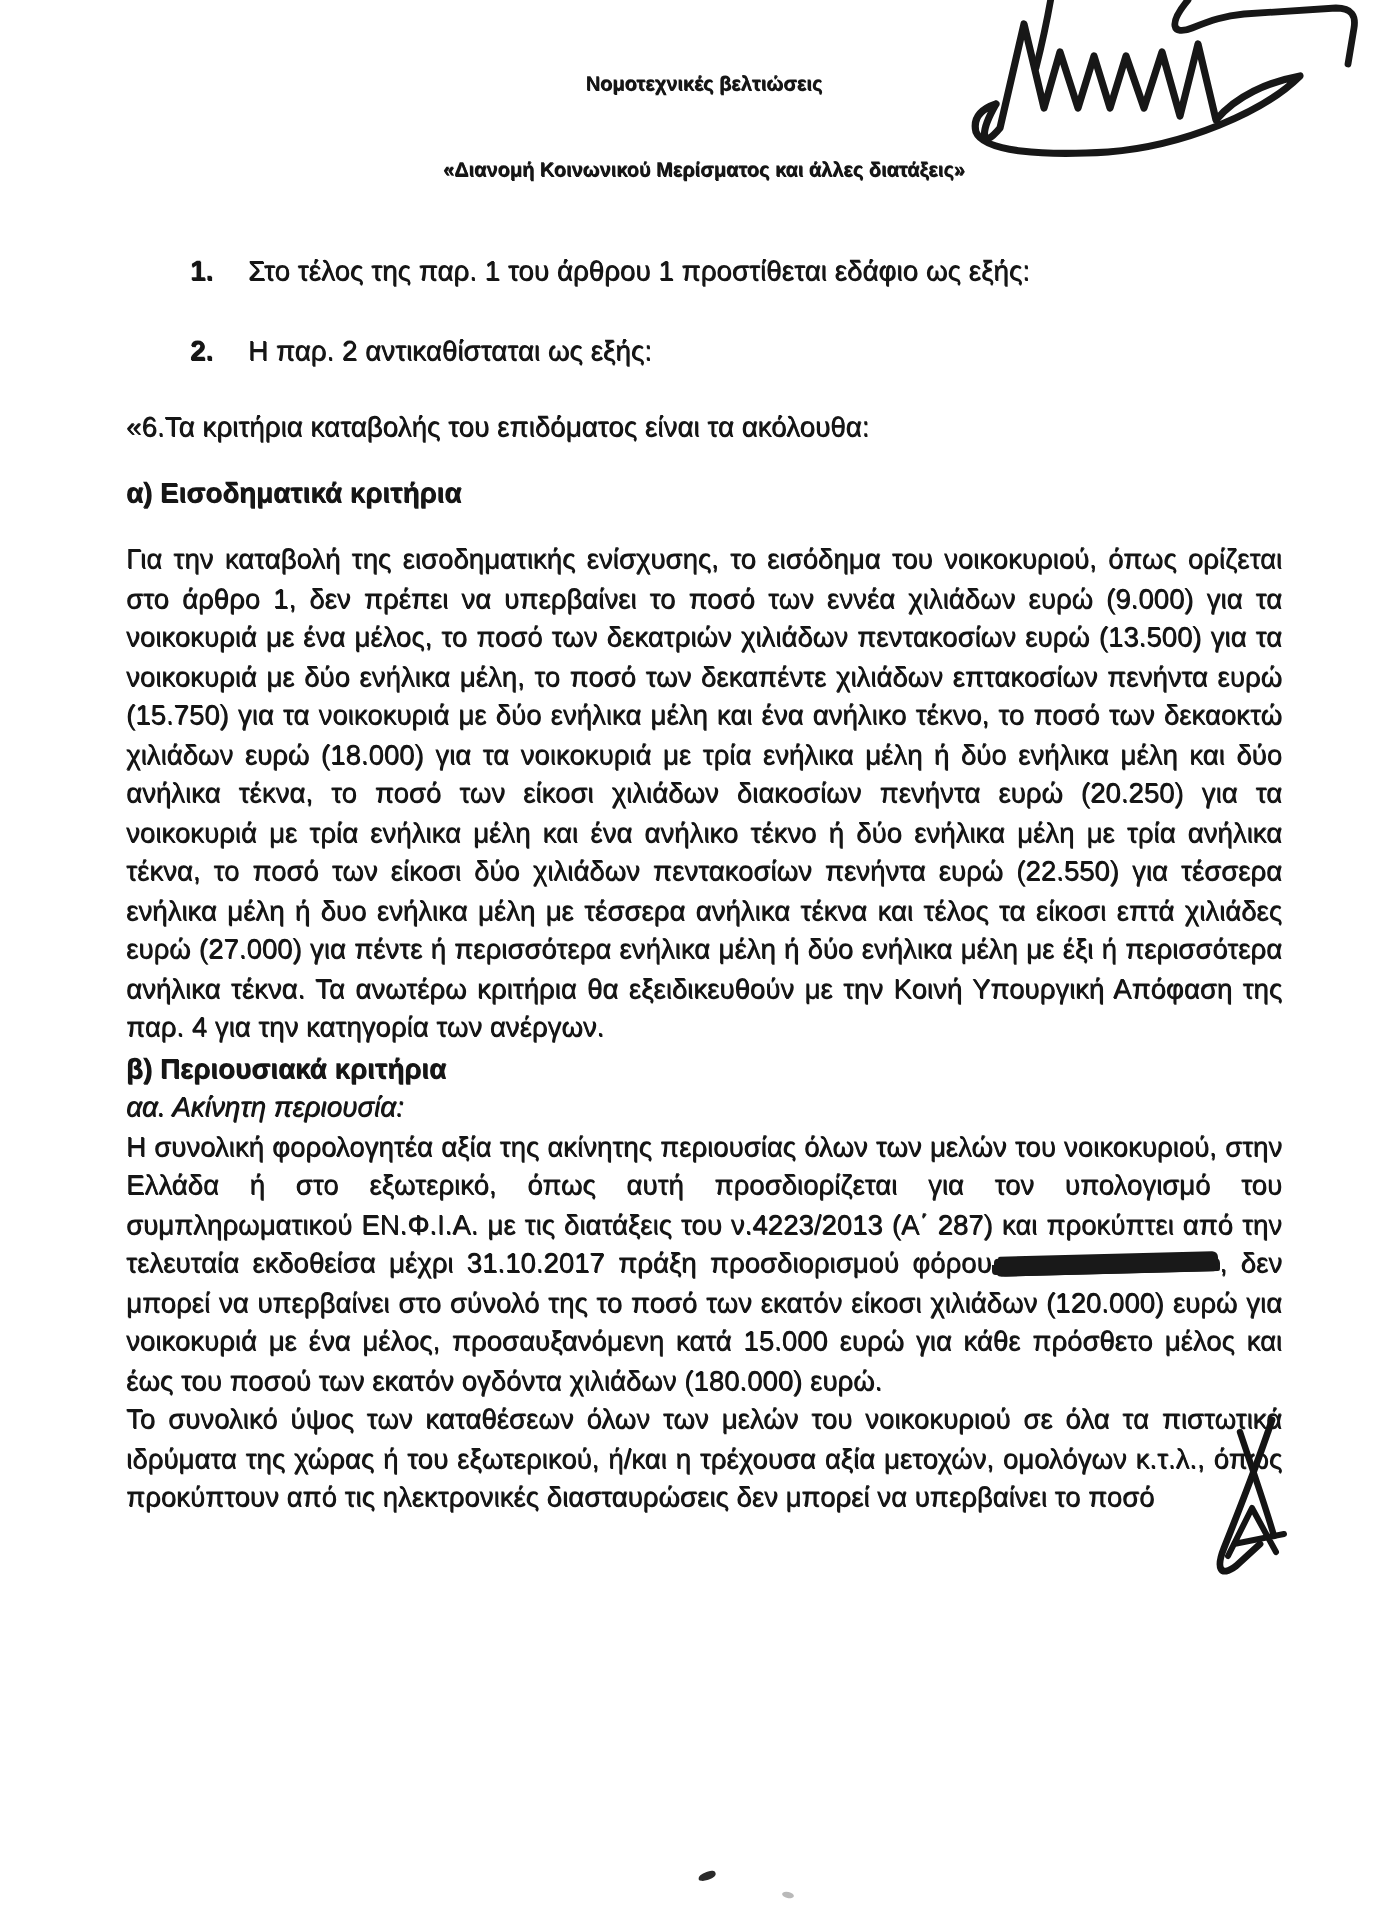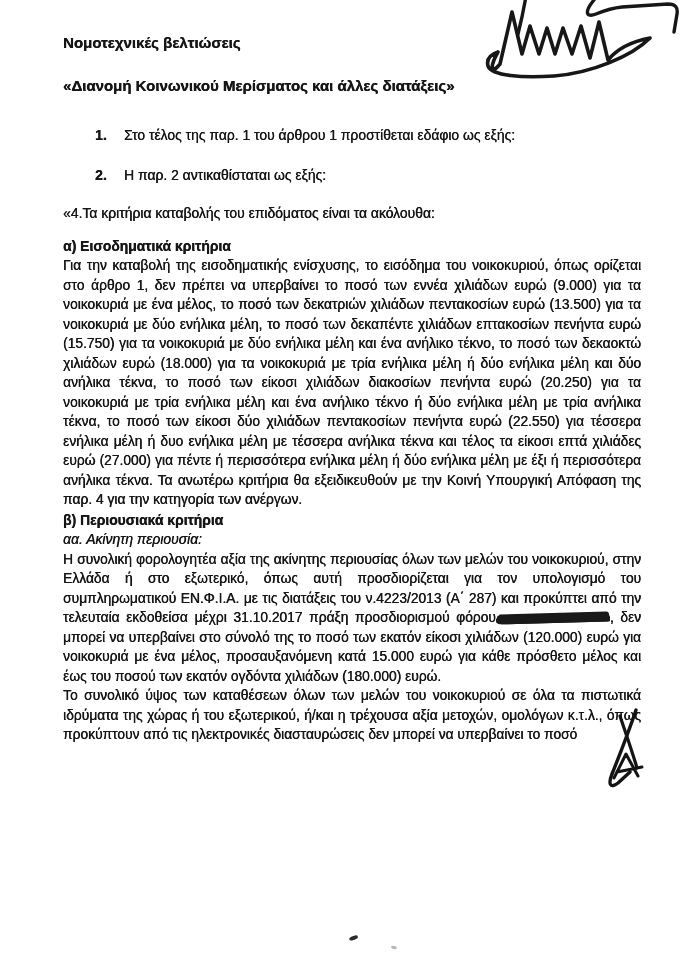--- a/index.html
+++ b/index.html
@@ -9,44 +9,44 @@
     background:#ffffff;
     overflow:hidden;
     font-family:"Liberation Sans","DejaVu Sans",sans-serif;
     color:#161616;
     text-shadow:0.35px 0.25px 0 currentColor; 
   }
   .content{
     position:absolute;left:63px;top:34px;width:578px;
   }
   .title-line{
-    text-align:left;
+    text-align:center;
     font-weight:bold;
-    font-size:15px;
+    font-size:10px;
     line-height:18px;
     margin:0 0 25px 0;
   }
   .list{margin-top:30px;}
   .list-item{display:flex;margin:0 0 18px 0;}
   .li-number{
     flex:0 0 29px;margin-left:32px;
     font-size:14px;font-weight:bold;line-height:21.5px;
   }
   .li-text{flex:1;font-size:13.9px;line-height:21.5px;}
   .li-quote{text-align:justify;}
   .par-opening{margin-top:16px;font-size:13.9px;line-height:19.5px;}
   .heading{font-weight:bold;font-size:13.9px;line-height:19.5px;margin:0;}
   .heading-a{margin-top:13px;}
   .heading-b{margin-top:1px;}
   .subheading{font-size:13.9px;line-height:19.5px;margin:0;font-style:italic;}
   .para{
     margin:0;text-align:justify;
     font-size:13.8px;line-height:19.5px;
   }
-  .para-a{margin-top:0;}
+  .para-a{margin-top:14px;}
   .redaction{
     display:inline-block;
     width:112px;height:9px;
     background:#191919;
     border-radius:2px 4px 2px 4px;
     vertical-align:baseline;
     transform:skewY(-1.5deg);
     box-shadow:2px 1px 0 -1px #191919,-3px 1px 0 -2px #191919,1px -2px 0 -1px #191919;
     margin:0 1px -1px 1px;
   }
@@ -94,21 +94,21 @@
 
       <div class="list-item">
         <span class="li-number">2.</span>
         <div class="li-text">
           <div>Η παρ. 2 αντικαθίσταται ως εξής:</div>
         </div>
       </div>
 
     </div>
 
-    <div class="par-opening">«4.Τα κριτήρια καταβολής του επιδόματος είναι τα ακόλουθα:</div>
+    <div class="par-opening">«6.Τα κριτήρια καταβολής του επιδόματος είναι τα ακόλουθα:</div>
 
     <div class="heading heading-a">α) Εισοδηματικά κριτήρια</div>
 
     <p class="para para-a">Για την καταβολή της εισοδηματικής ενίσχυσης, το εισόδημα του νοικοκυριού, όπως ορίζεται στο άρθρο 1, δεν πρέπει να υπερβαίνει το ποσό των εννέα χιλιάδων ευρώ (9.000) για τα νοικοκυριά με ένα μέλος, το ποσό των δεκατριών χιλιάδων πεντακοσίων ευρώ (13.500) για τα νοικοκυριά με δύο ενήλικα μέλη, το ποσό των δεκαπέντε χιλιάδων επτακοσίων πενήντα ευρώ (15.750) για τα νοικοκυριά με δύο ενήλικα μέλη και ένα ανήλικο τέκνο, το ποσό των δεκαοκτώ χιλιάδων ευρώ (18.000) για τα νοικοκυριά με τρία ενήλικα μέλη ή δύο ενήλικα μέλη και δύο ανήλικα τέκνα, το ποσό των είκοσι χιλιάδων διακοσίων πενήντα ευρώ (20.250) για τα νοικοκυριά με τρία ενήλικα μέλη και ένα ανήλικο τέκνο ή δύο ενήλικα μέλη με τρία ανήλικα τέκνα, το ποσό των είκοσι δύο χιλιάδων πεντακοσίων πενήντα ευρώ (22.550) για τέσσερα ενήλικα μέλη ή δυο ενήλικα μέλη με τέσσερα ανήλικα τέκνα και τέλος τα είκοσι επτά χιλιάδες ευρώ (27.000) για πέντε ή περισσότερα ενήλικα μέλη ή δύο ενήλικα μέλη με έξι ή περισσότερα ανήλικα τέκνα. Τα ανωτέρω κριτήρια θα εξειδικευθούν με την Κοινή Υπουργική Απόφαση της παρ. 4 για την κατηγορία των ανέργων.</p>
 
     <div class="heading heading-b">β) Περιουσιακά κριτήρια</div>
 
     <div class="subheading">αα. Ακίνητη περιουσία:</div>
 
     <p class="para">

